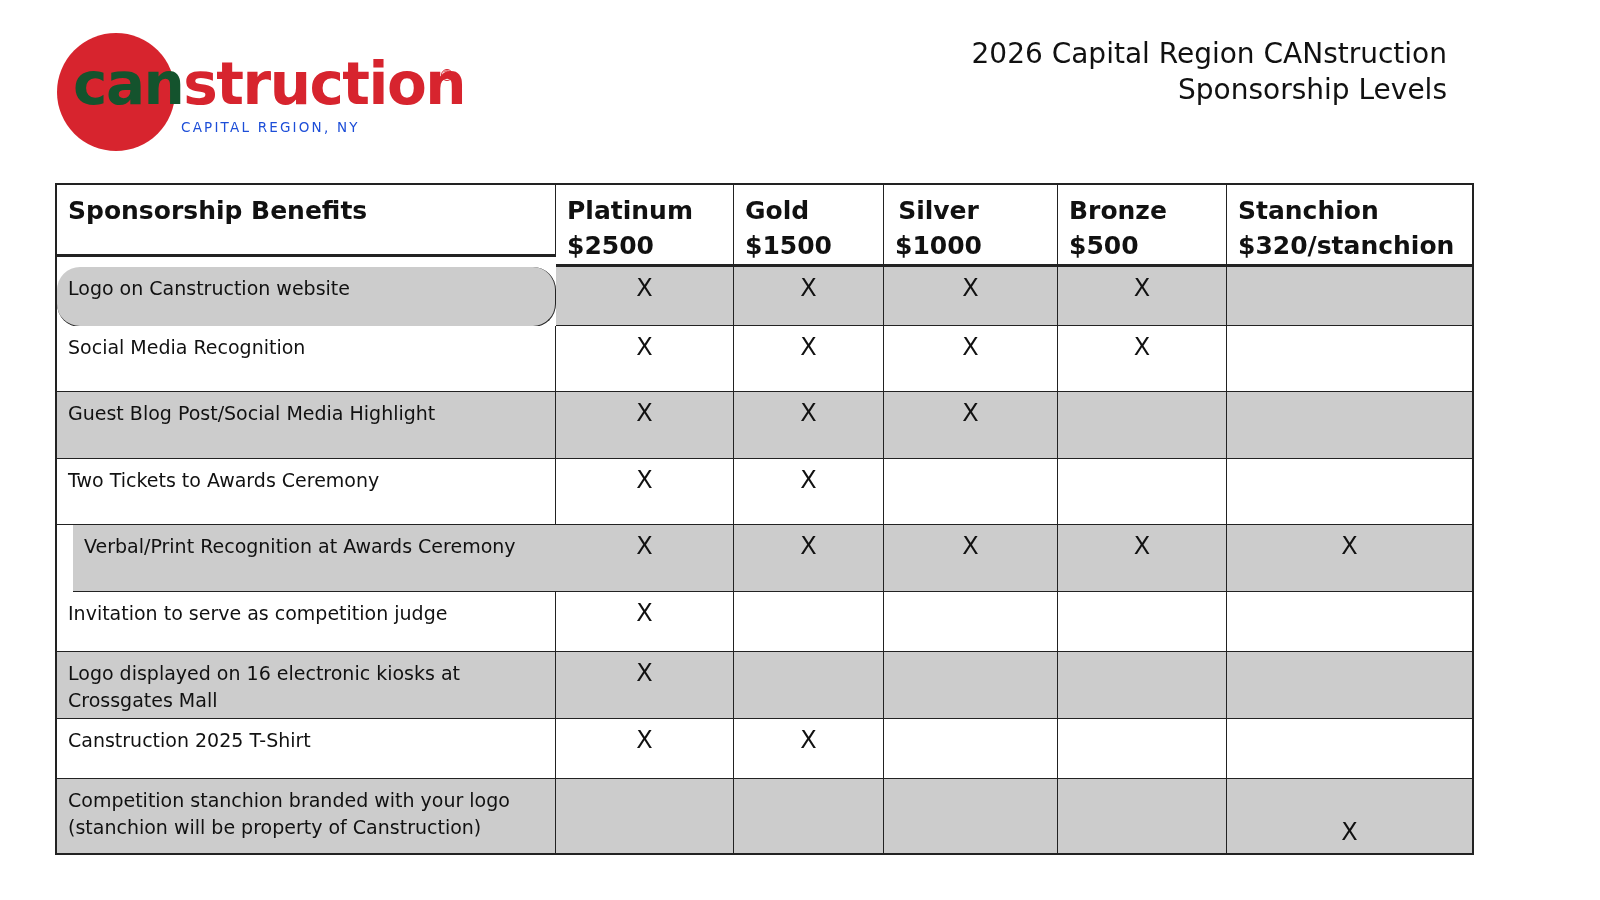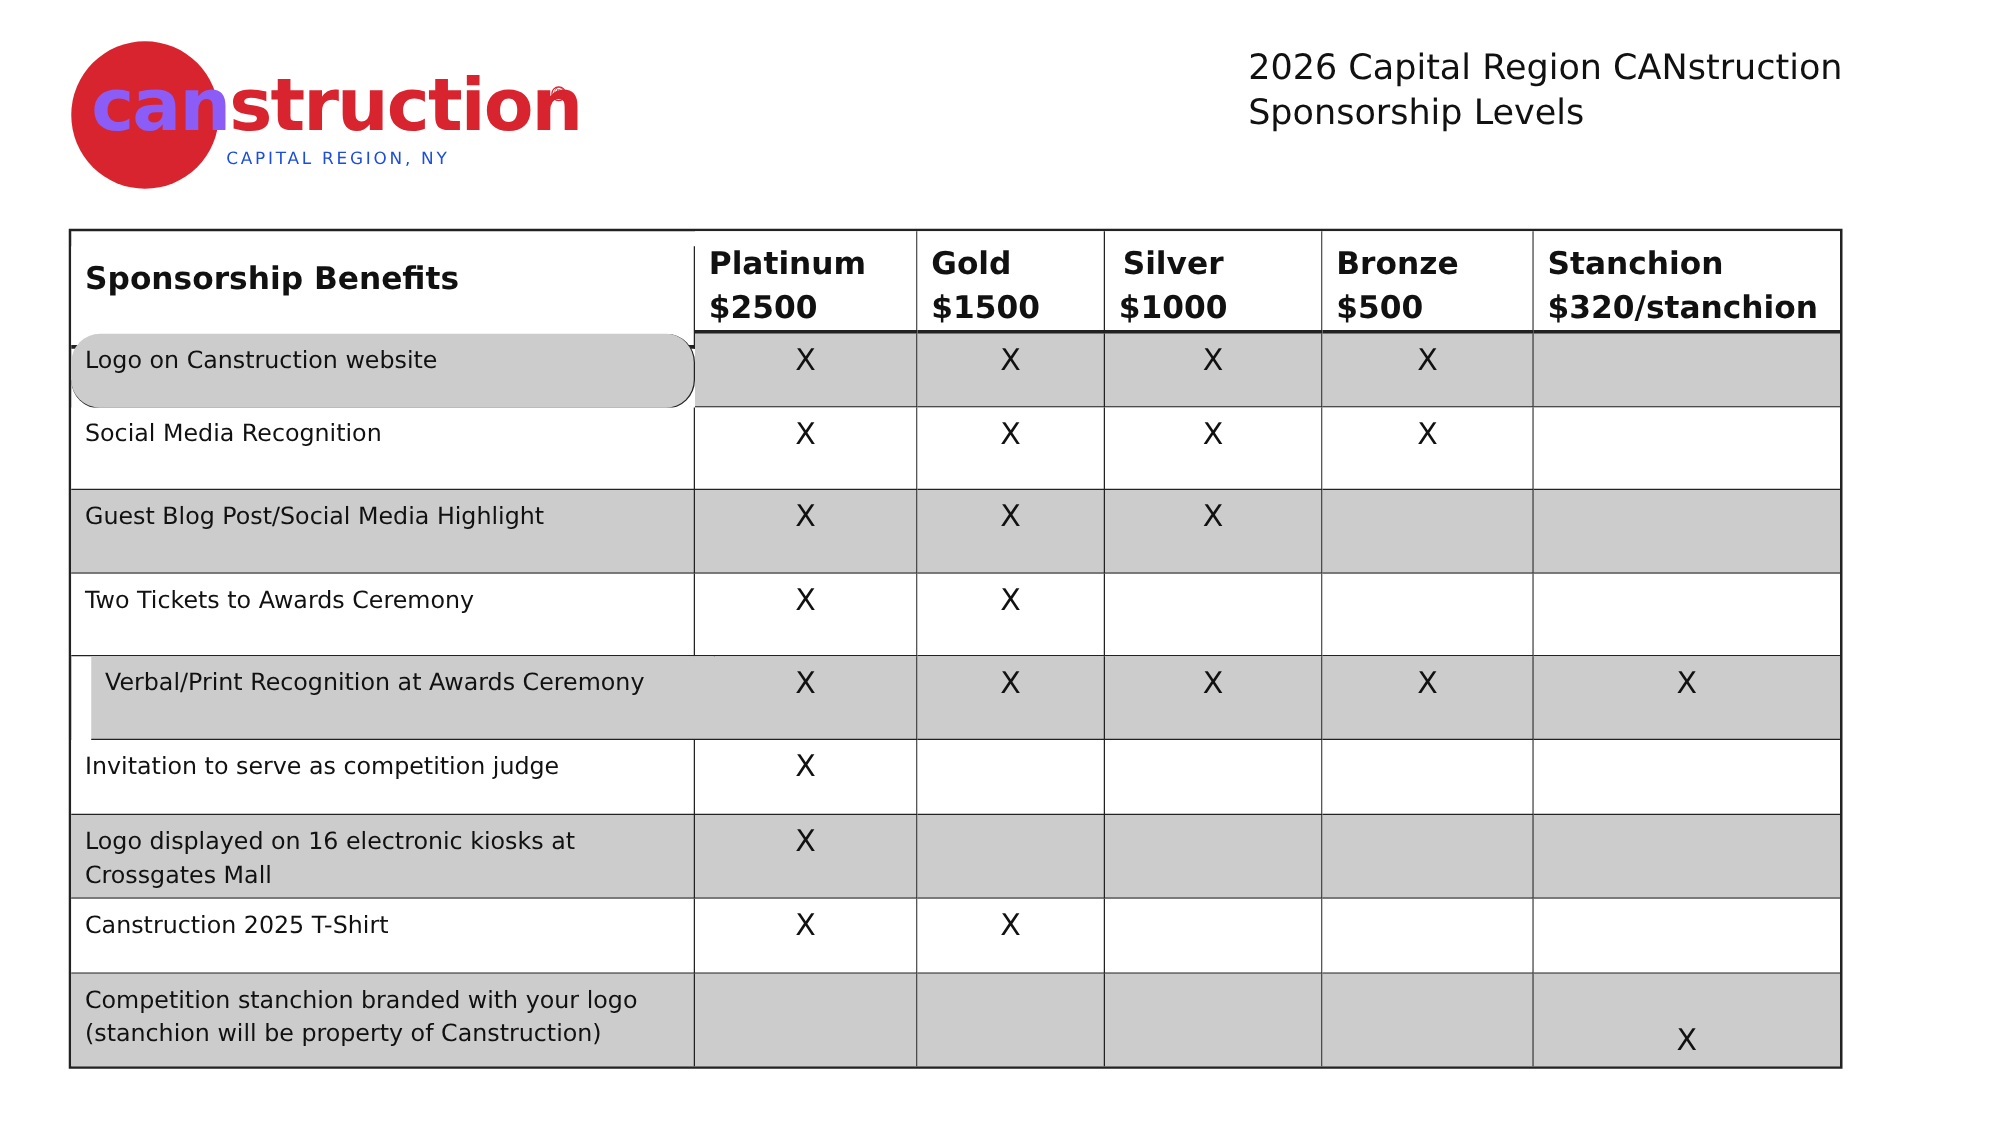--- a/index.html
+++ b/index.html
@@ -2,27 +2,27 @@
 <html><head>
 <meta charset="utf-8">
 <style>
   html, body { margin: 0; padding: 0; background: #ffffff; }
   body { width: 1600px; height: 900px; position: relative; overflow: hidden; font-family: "Liberation Sans", "DejaVu Sans", sans-serif; color: #111; }
 
   
   .logo { position: absolute; left: 57px; top: 33px; width: 420px; height: 120px; }
   .logo-circle { position: absolute; left: 0; top: 0; width: 118px; height: 118px; border-radius: 50%; background: #d7242e; }
   .logo-word { position: absolute; left: 16px; top: 22px; font-family: "DejaVu Sans", sans-serif; font-weight: bold; font-size: 58px; letter-spacing: -1.5px; line-height: 1; white-space: nowrap; }
-  .logo-can { color: #8b5cf6; }
+  .logo-can { color: #14532d; }
   .logo-struction { color: #d7242e; }
   .logo-reg { position: absolute; left: 384px; top: 36px; font-size: 10px; color: #d7242e; border: 1.2px solid #d7242e; border-radius: 50%; width: 10px; height: 10px; line-height: 10px; text-align: center; }
   .logo-sub { position: absolute; left: 124px; top: 86px; font-family: "DejaVu Sans", sans-serif; font-size: 13.5px; letter-spacing: 2.2px; color: #1d4ed8; white-space: nowrap; }
 
   
-  .doc-title { position: absolute; right: 126px; top: 36px; font-family: "DejaVu Sans", sans-serif; font-size: 28px; line-height: 36px; color: #111; }
+  .doc-title { position: absolute; right: 153px; top: 36px; text-align: right; font-family: "DejaVu Sans", sans-serif; font-size: 28px; line-height: 36px; color: #111; }
 
   
   .table { position: absolute; left: 55px; top: 183px; width: 1419px; height: 672px; border: 2px solid #222; box-sizing: border-box; }
   .cell { position: absolute; box-sizing: border-box; border-right: 1.5px solid #222; border-bottom: 1.5px solid #222; }
   .cell.last-col { border-right: none; }
   .cell.last-row { border-bottom: none; }
   .cell.header { background: #fff; border-bottom: 3px solid #222; }
   .cell.shade { background: #cccccc; }
   .cell.plain { background: #ffffff; }
   .hdr-text { position: absolute; left: 11px; top: 8px; font-family: "DejaVu Sans", sans-serif; font-weight: bold; font-size: 25px; line-height: 35px; white-space: nowrap; }
@@ -41,21 +41,21 @@
   <div class="logo-reg">®</div>
   <div class="logo-sub">CAPITAL REGION, NY</div>
 </div>
 
 <div class="doc-title">
   <div>2026 Capital Region CANstruction</div>
   <div>Sponsorship Levels</div>
 </div>
 
 <div class="table" id="tbl">
-    <div class="cell header" style="left: 0px; top: 12px; width: 499px; height: 82px;">
+    <div class="cell header" style="left: 0px; top: 0px; width: 499px; height: 72px;">
       <div class="hdr-text">
         <div>Sponsorship Benefits</div>
         <div></div>
       </div>
     </div>
     <div class="cell header" style="left: 499px; top: 0px; width: 178px; height: 82px;">
       <div class="hdr-text">
         <div>Platinum</div>
         <div>$2500</div>
       </div>

